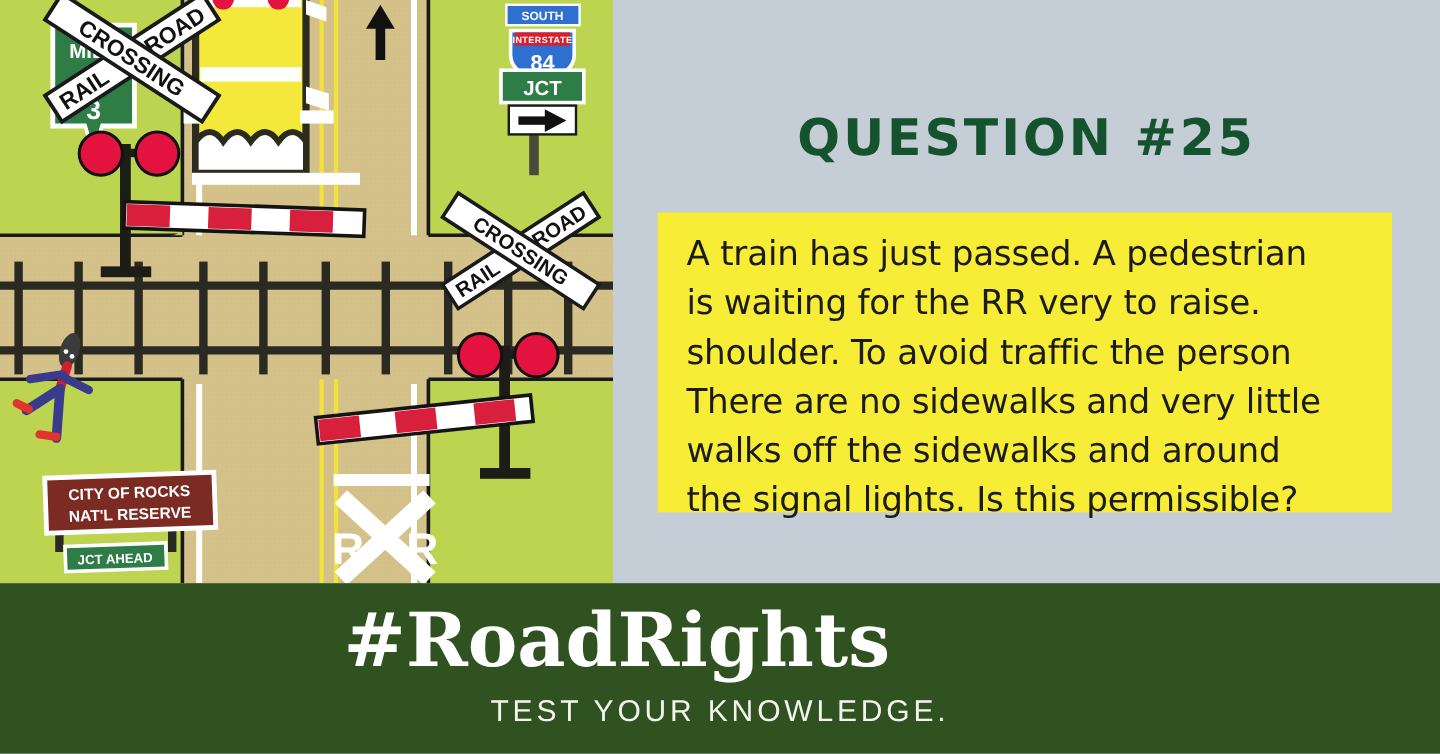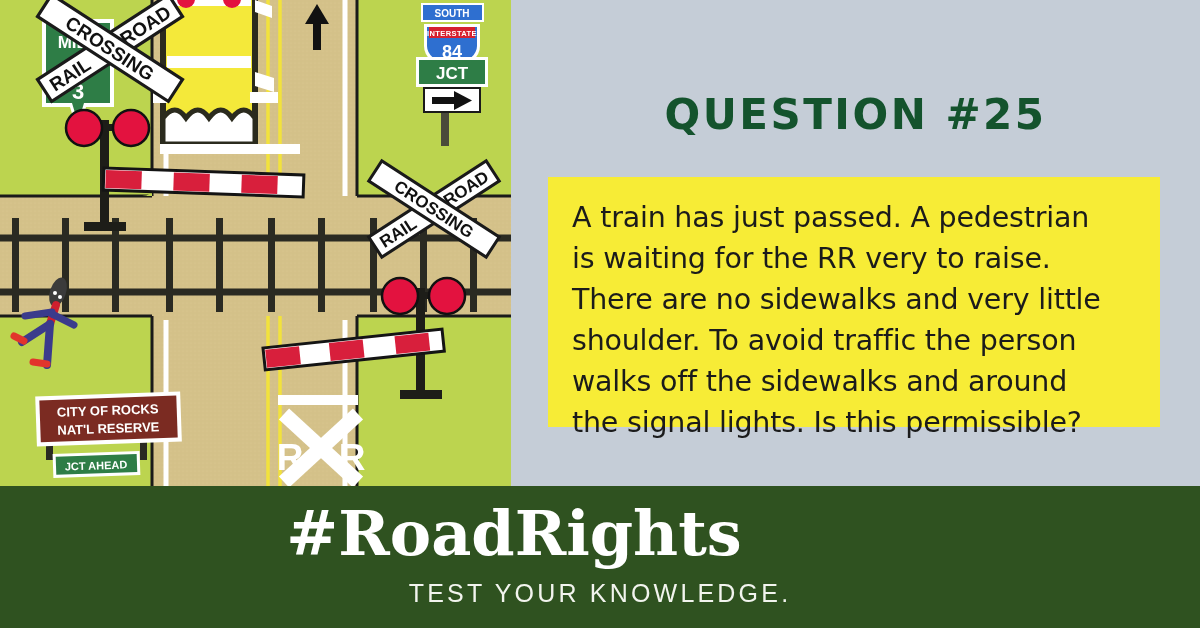--- a/index.html
+++ b/index.html
@@ -30,21 +30,21 @@
     font-family:"DejaVu Sans", sans-serif;
     font-weight:bold;
     font-size:42px;
     letter-spacing:2.5px;
     color:#14532d;
     line-height:1;
   }
   .q-box {
     position:absolute; left:37px; top:177px; width:612px; height:250px;
     background:#f7ec36;
-    padding:20px 22px 10px 24px;
+    padding:14px 22px 10px 24px;
   }
   .q-text {
     font-family:"DejaVu Sans", sans-serif;
     font-size:28.5px;
     line-height:41px;
     color:#1b1b1b;
     letter-spacing:-0.2px;
   }
 
   
@@ -276,22 +276,22 @@
         <text class="sgn" x="352" y="470" font-size="37" fill="#ffffff" text-anchor="middle">R</text>
       </g>
     </svg>
   </div>
 
   <div class="right-pane">
     <div class="q-title">QUESTION #25</div>
     <div class="q-box">
       <div class="q-text">A train has just passed. A pedestrian</div>
       <div class="q-text">is waiting for the RR very to raise.</div>
+      <div class="q-text">shoulder. To avoid traffic the person</div>
       <div class="q-text">There are no sidewalks and very little</div>
-      <div class="q-text">shoulder. To avoid traffic the person</div>
       <div class="q-text">walks off the sidewalks and around</div>
       <div class="q-text">the signal lights. Is this permissible?</div>
     </div>
   </div>
 
   <div class="banner">
     <div class="hashtag">#RoadRights</div>
     <div class="tagline">TEST YOUR KNOWLEDGE.</div>
   </div>
 

